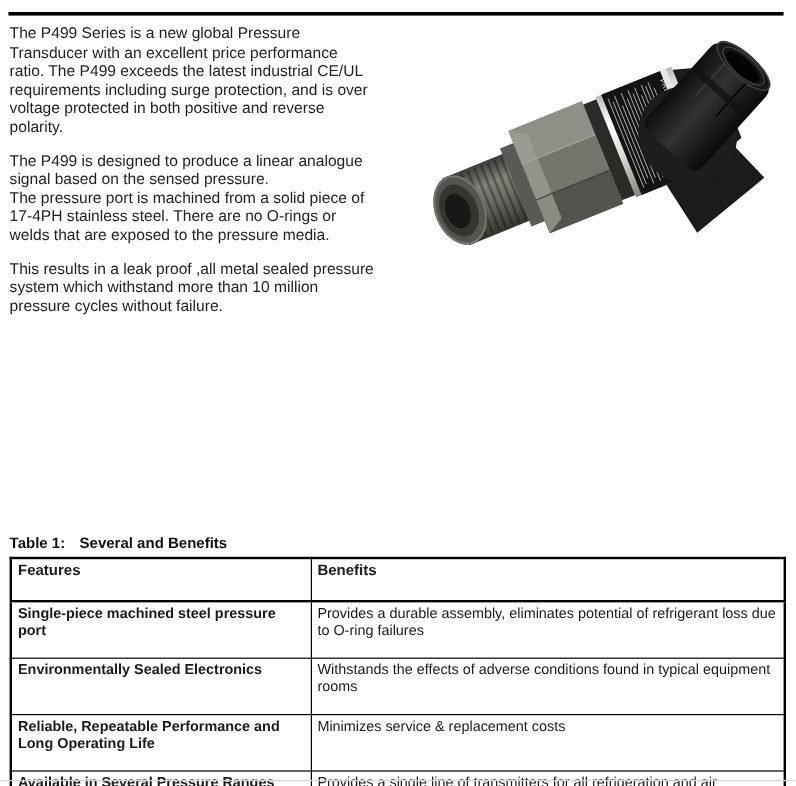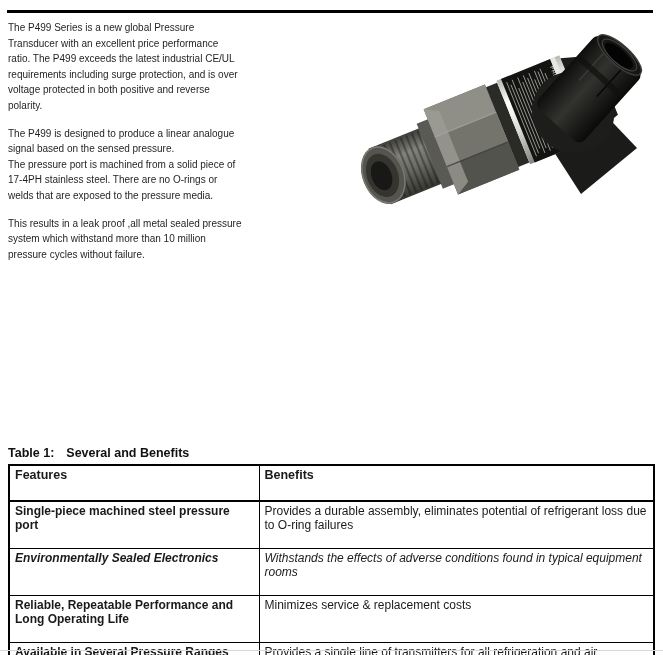--- a/index.html
+++ b/index.html
@@ -2,36 +2,36 @@
 <html><head>
 <meta charset="utf-8">
 <style>
   html,body{margin:0;padding:0;background:#ffffff;}
   body{font-family:"Liberation Sans", sans-serif; color:#1f1f1f;}
   .page{position:relative;width:663px;height:655px;background:#fff;overflow:hidden;}
 
   .top-rule{position:absolute;left:7px;top:10px;width:646px;height:3px;background:#000;}
   .bottom-rule{position:absolute;left:0px;top:650px;width:663px;height:1px;background:#d7d7d7;}
 
-  .intro{position:absolute;left:8px;top:20px;width:336px;font-size:10px;line-height:15.6px;}
+  .intro{position:absolute;left:8px;top:20px;width:336px;font-size:13px;line-height:15.6px;}
   .intro p{margin:0 0 12px 0;white-space:pre-line;}
 
   .photo{position:absolute;left:345px;top:18px;width:312px;height:232px;}
 
   .table-caption{position:absolute;left:8px;top:446px;font-size:12.5px;font-weight:bold;color:#111;}
   .table-caption .cap-title{margin-left:12px;}
 
   table.features{position:absolute;left:8px;top:464px;width:647px;border-collapse:collapse;
     font-size:12px;line-height:14px;color:#1a1a1a;table-layout:fixed;}
   table.features th, table.features td{border:1px solid #000;vertical-align:top;
     padding:2px 6px 16px 5px;text-align:left;}
   table.features{border:2px solid #000;}
   table.features th{font-size:12.5px;font-weight:bold;border-bottom:2px solid #000;height:16px;}
   table.features td.feat{font-weight:bold;}
-  tr.r1{height:32px;} tr.r2{height:36px;font-style:italic;} tr.r3{height:32px;} tr.r4{height:33px;} tr.r5{height:20px;}
+  tr.r1{height:32px;} tr.r2{height:36px;} tr.r3{height:32px;} tr.r4{height:33px;} tr.r5{height:20px;}
 </style>
 </head>
 <body>
 
 <div class="page">
 
   <div class="top-rule"></div>
 
   <div class="intro">
     <p>The P499 Series is a new global Pressure

